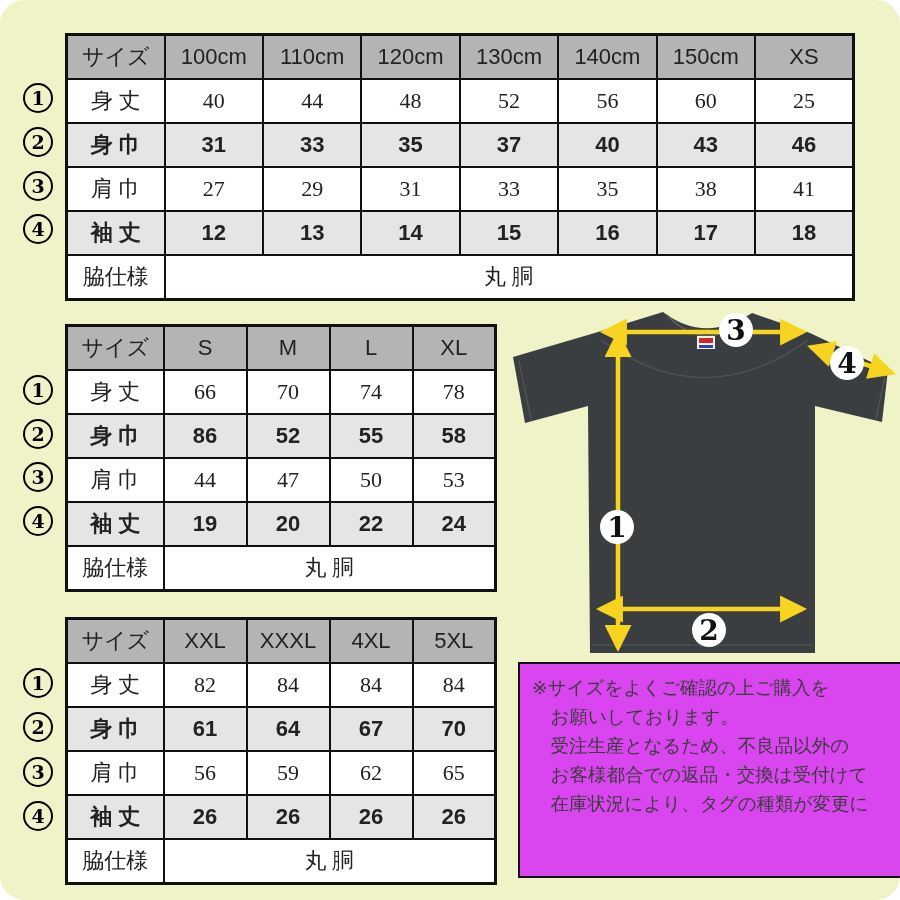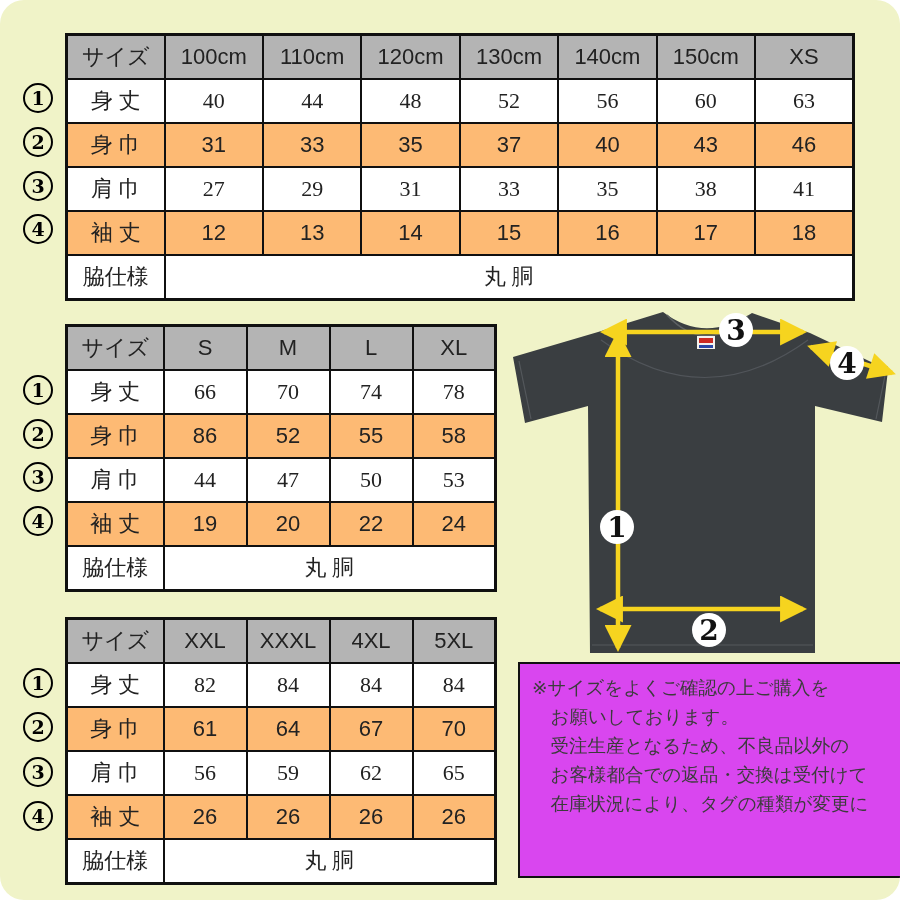--- a/index.html
+++ b/index.html
@@ -15,21 +15,21 @@
   table.size-table{
     position:absolute;border-collapse:collapse;table-layout:fixed;
     background:#ffffff;border:3px solid #101010;
   }
   table.size-table td{
     border:2px solid #101010;text-align:center;vertical-align:middle;
     padding:0;height:42px;font-size:22px;color:#222;white-space:nowrap;
     overflow:hidden;
   }
   tr.hdr td{background:#b4b4b4;}
-  tr.r-grey td{background:#fdba74;}
+  tr.r-grey td{background:#e5e5e5;font-weight:bold;}
   tr.r-white td{background:#ffffff;font-family:Liberation Serif, serif;}
   td.lbl{font-size:22px;}
   .t-top{left:65px;top:33px;width:790px;height:262px;}
   .t-mid{left:65px;top:324px;width:432px;height:263px;}
   .t-big{left:65px;top:617px;width:432px;height:265px;}
   .c-label-top{width:98px;}
   .c-label-sm{width:97px;}
   
   .circle-num{
     position:absolute;left:23px;width:26px;height:26px;border:2px solid #000;
@@ -72,21 +72,21 @@
       <td>XS</td>
     </tr>
     <tr class="r-white">
       <td class="lbl">身 丈</td>
       <td>40</td>
       <td>44</td>
       <td>48</td>
       <td>52</td>
       <td>56</td>
       <td>60</td>
-      <td>63</td>
+      <td>25</td>
     </tr>
     <tr class="r-grey">
       <td class="lbl">身 巾</td>
       <td>31</td>
       <td>33</td>
       <td>35</td>
       <td>37</td>
       <td>40</td>
       <td>43</td>
       <td>46</td>

